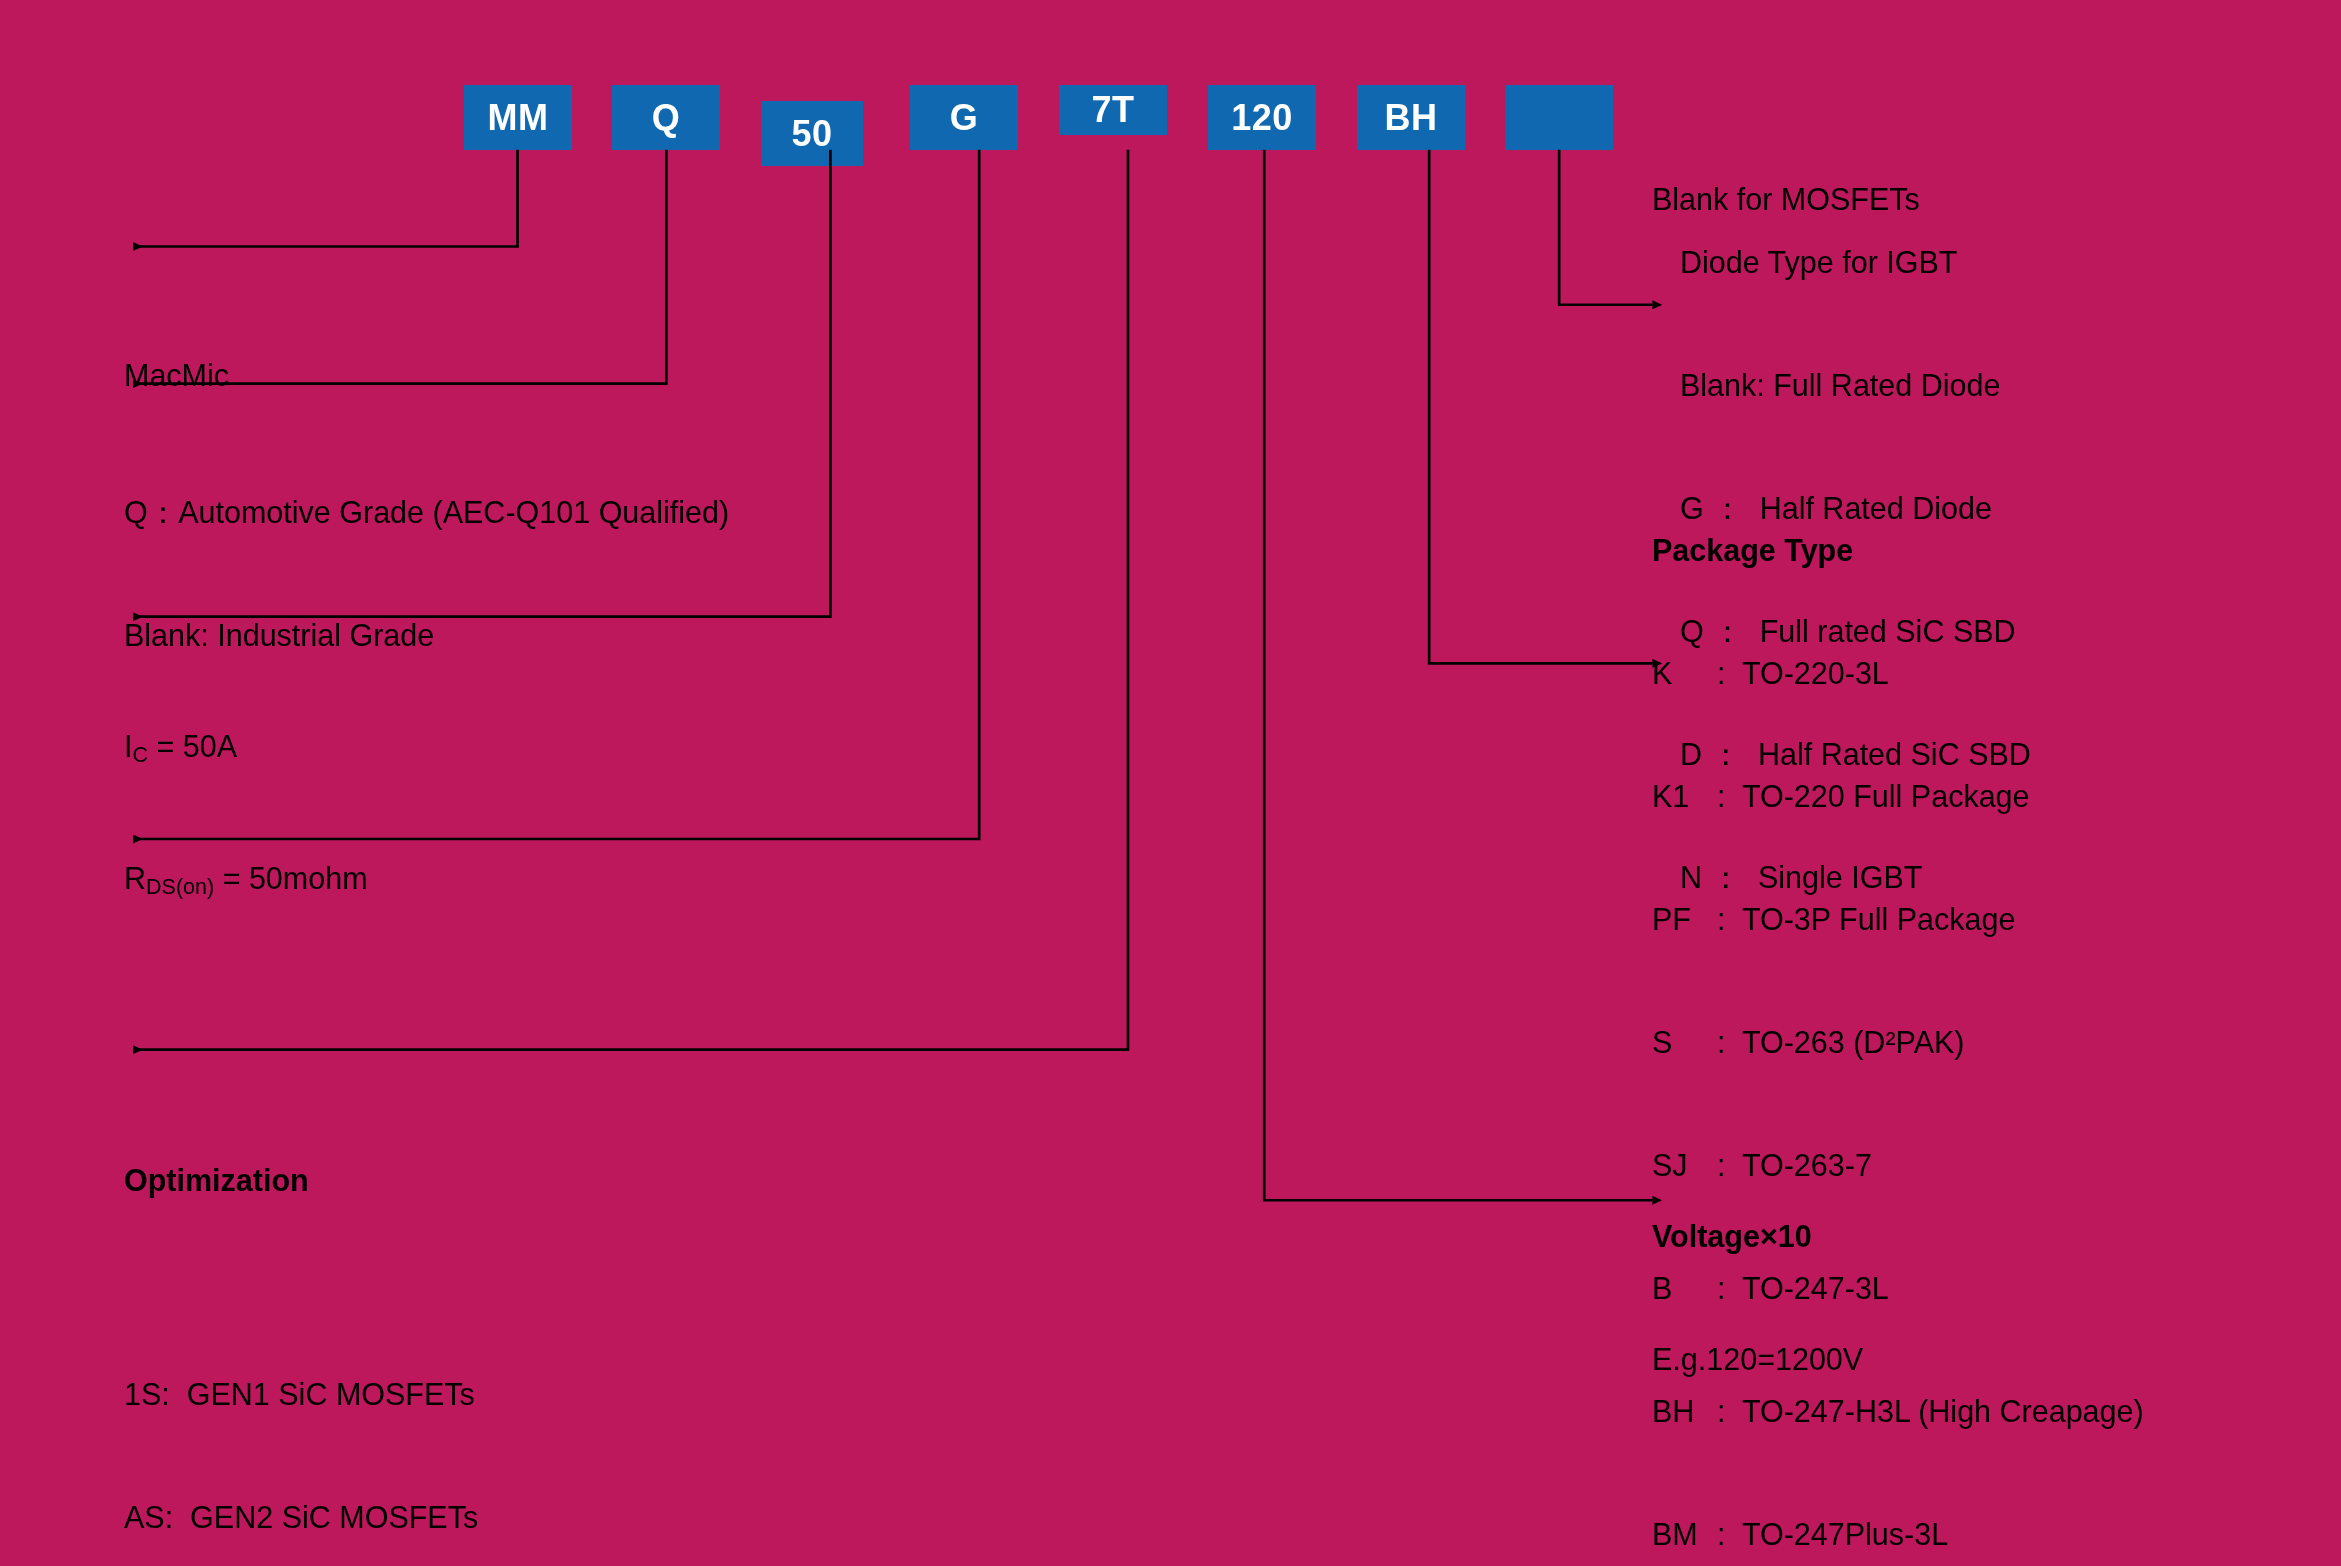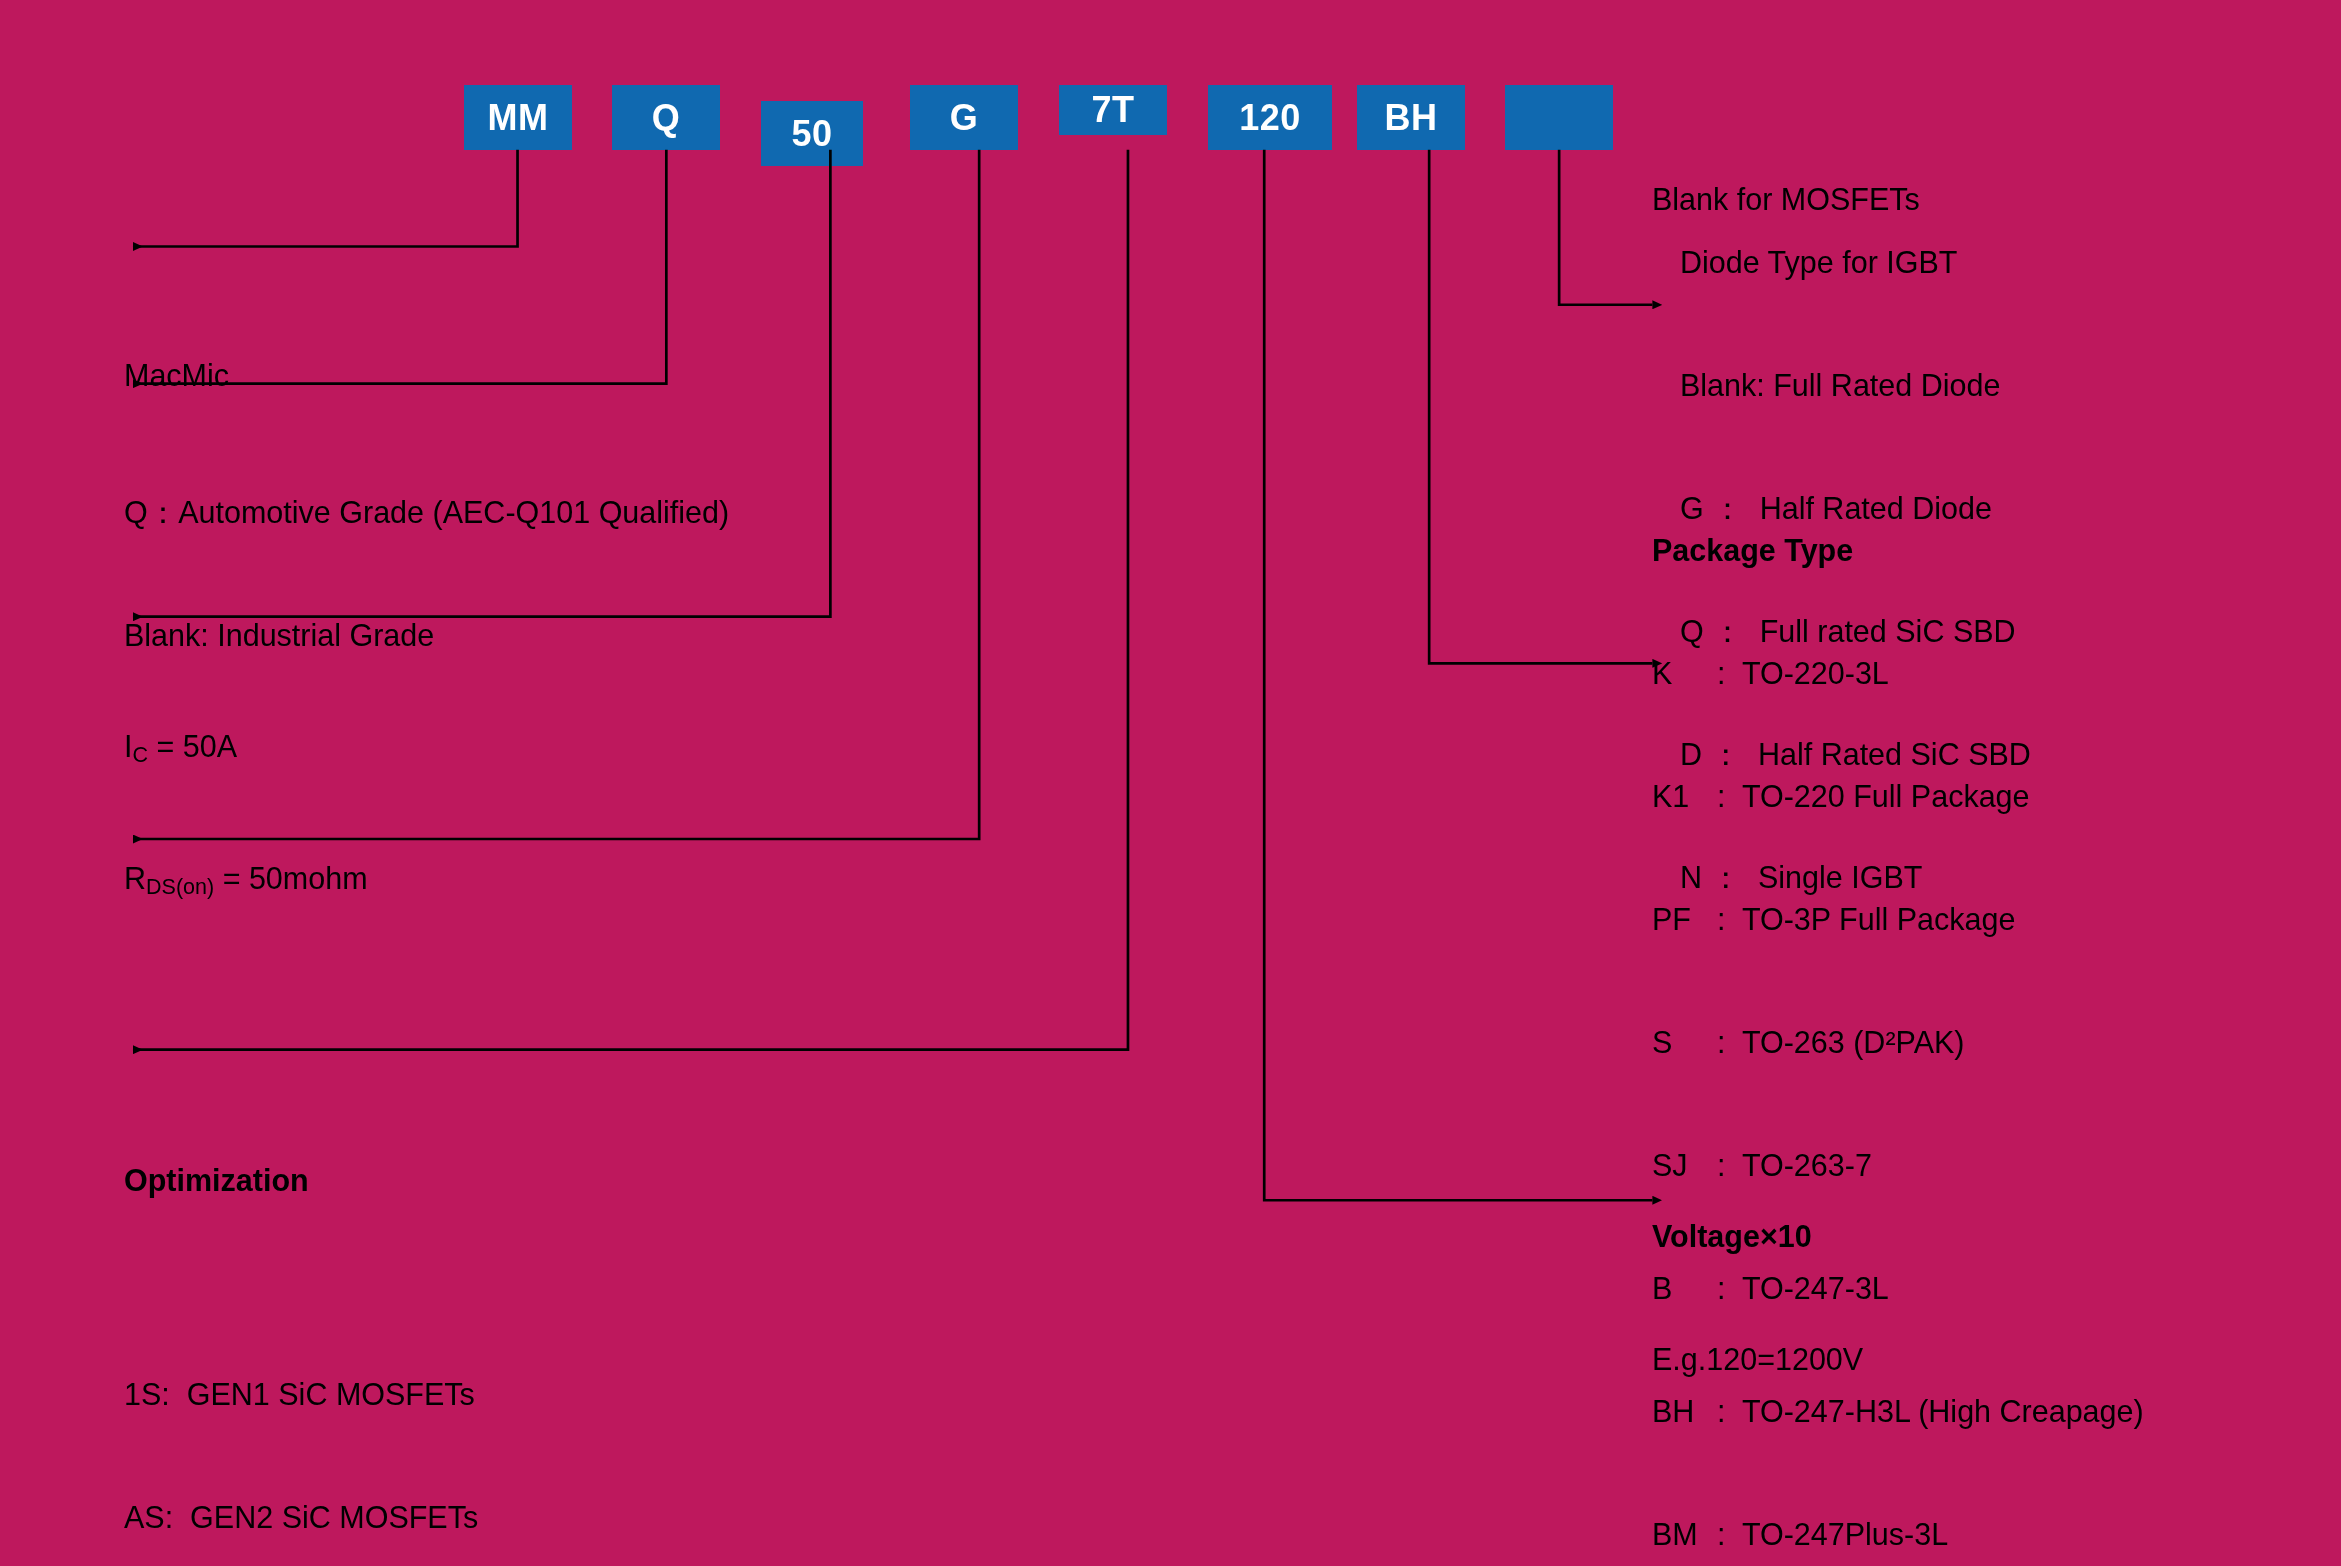--- a/index.html
+++ b/index.html
@@ -69,21 +69,21 @@
 </head>
 <body>
 
 <div id="page">
 
   <div class="code-box" style="left:464px; top:85px; width:108px; height:65px;">MM</div>
   <div class="code-box" style="left:612px; top:85px; width:108px; height:65px;">Q</div>
   <div class="code-box" style="left:761px; top:85px; width:102px; height:65px;margin-top:16px;">50</div>
   <div class="code-box" style="left:910px; top:85px; width:108px; height:65px;">G</div>
   <div class="code-box" style="left:1059px; top:85px; width:108px; height:50px;">7T</div>
-  <div class="code-box" style="left:1208px; top:85px; width:124px; height:65px;">120</div>
+  <div class="code-box" style="left:1208px; top:85px; width:108px; height:65px;">120</div>
   <div class="code-box" style="left:1357px; top:85px; width:108px; height:65px;">BH</div>
   <div class="code-box" style="left:1505px; top:85px; width:108px; height:65px;"></div>
 
   <svg id="wires" viewBox="0 0 2612 1747">
     <defs>
       <marker id="arrowL" markerWidth="12" markerHeight="10" refX="11" refY="5" orient="auto" markerUnits="userSpaceOnUse">
         <path d="M11,0 L0,5 L11,10 z" fill="#000000"></path>
       </marker>
       <marker id="arrowR" markerWidth="12" markerHeight="10" refX="1" refY="5" orient="auto" markerUnits="userSpaceOnUse">
         <path d="M1,0 L12,5 L1,10 z" fill="#000000"></path>

